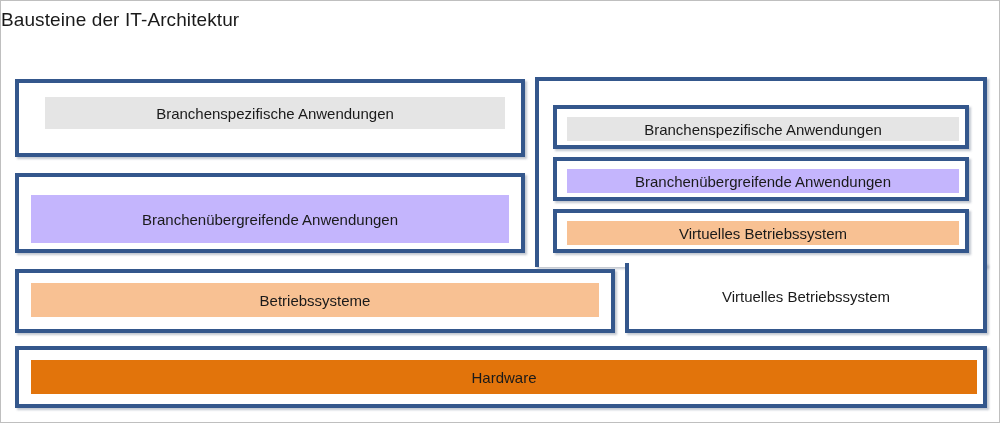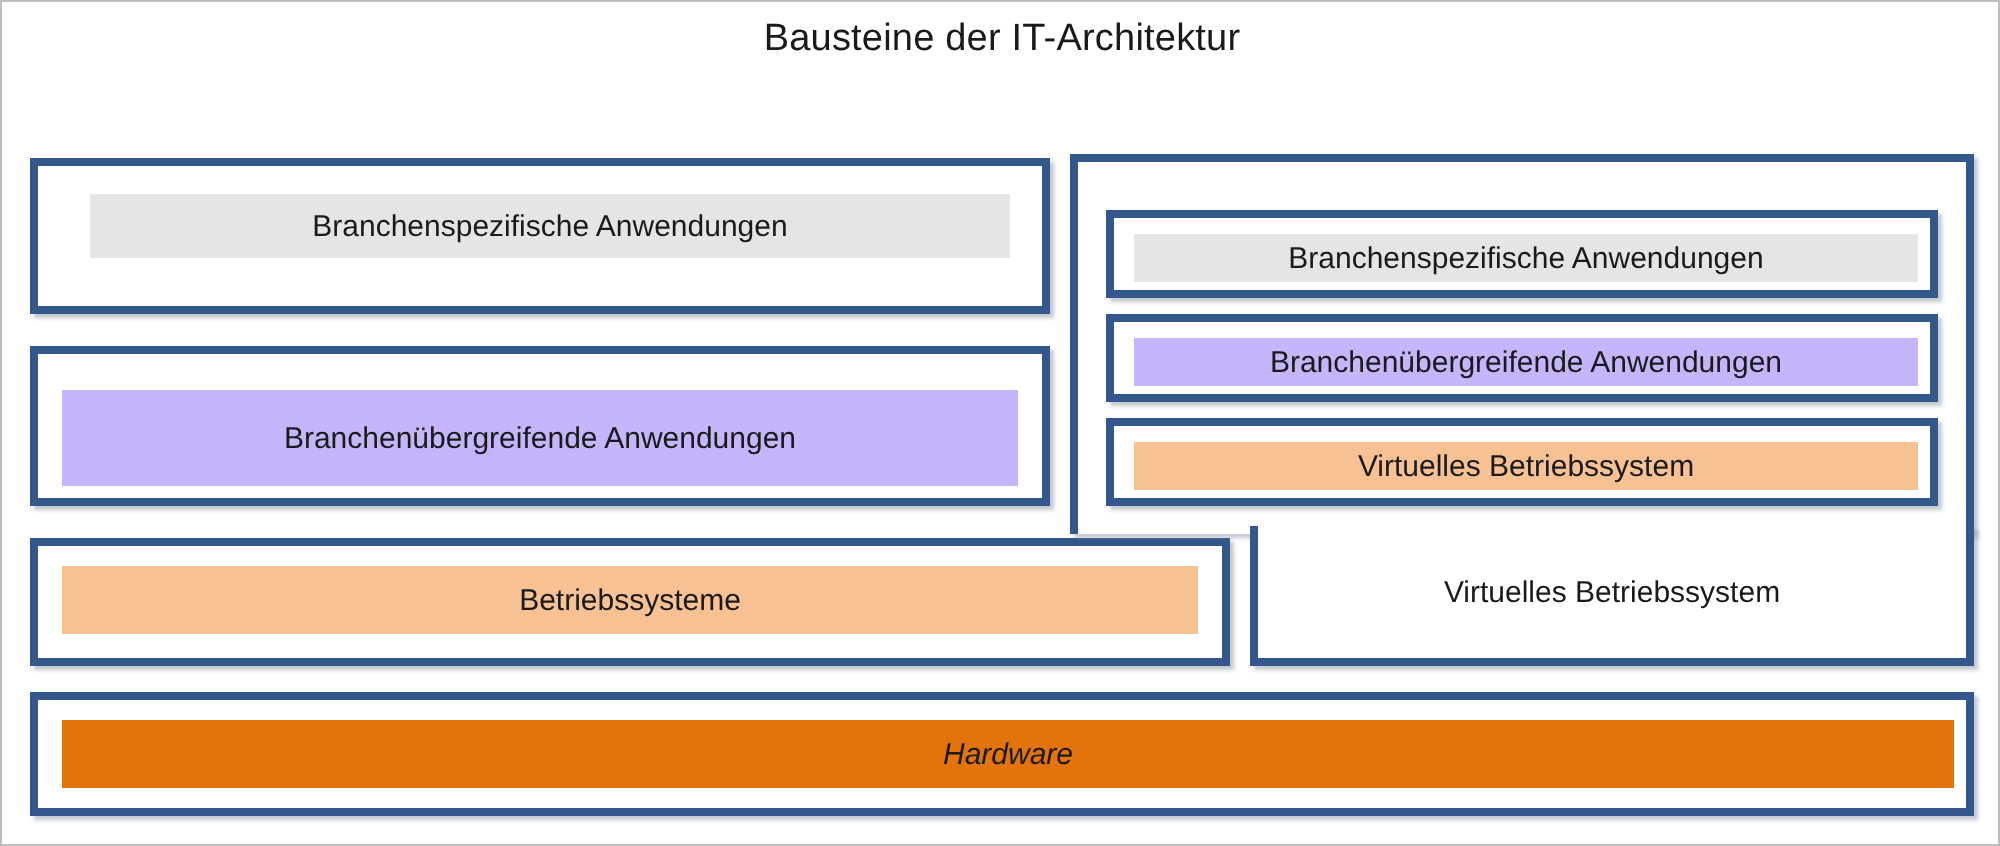--- a/index.html
+++ b/index.html
@@ -21,21 +21,21 @@
     border: 1px solid #bfbfbf;
     overflow: hidden;
   }
 
   
   .diagram-title {
     position: absolute;
     left: 0;
     top: 8px;
     width: 1000px;
-    text-align: center;
+    text-align: left;
     font-size: 19px;
     color: #1a1a1a;
     letter-spacing: 0.1px;
     white-space: nowrap;
   }
 
   
   .frame {
     position: absolute;
     background: #ffffff;
@@ -60,21 +60,21 @@
     align-items: center;
     justify-content: center;
     font-size: 15px;
     color: #1a1a1a;
     white-space: nowrap;
     line-height: 1;
   }
   .bar.tone-lightest { background: #e5e5e5; }
   .bar.tone-light    { background: #c4b5fd; }
   .bar.tone-medium   { background: #f8c193; }
-  .bar.tone-strong   { background: #e2740b; font-style: italic; }
+  .bar.tone-strong   { background: #e2740b; }
 
   
   .caption {
     position: absolute;
     display: flex;
     align-items: center;
     justify-content: center;
     font-size: 15px;
     color: #1a1a1a;
     white-space: nowrap;

